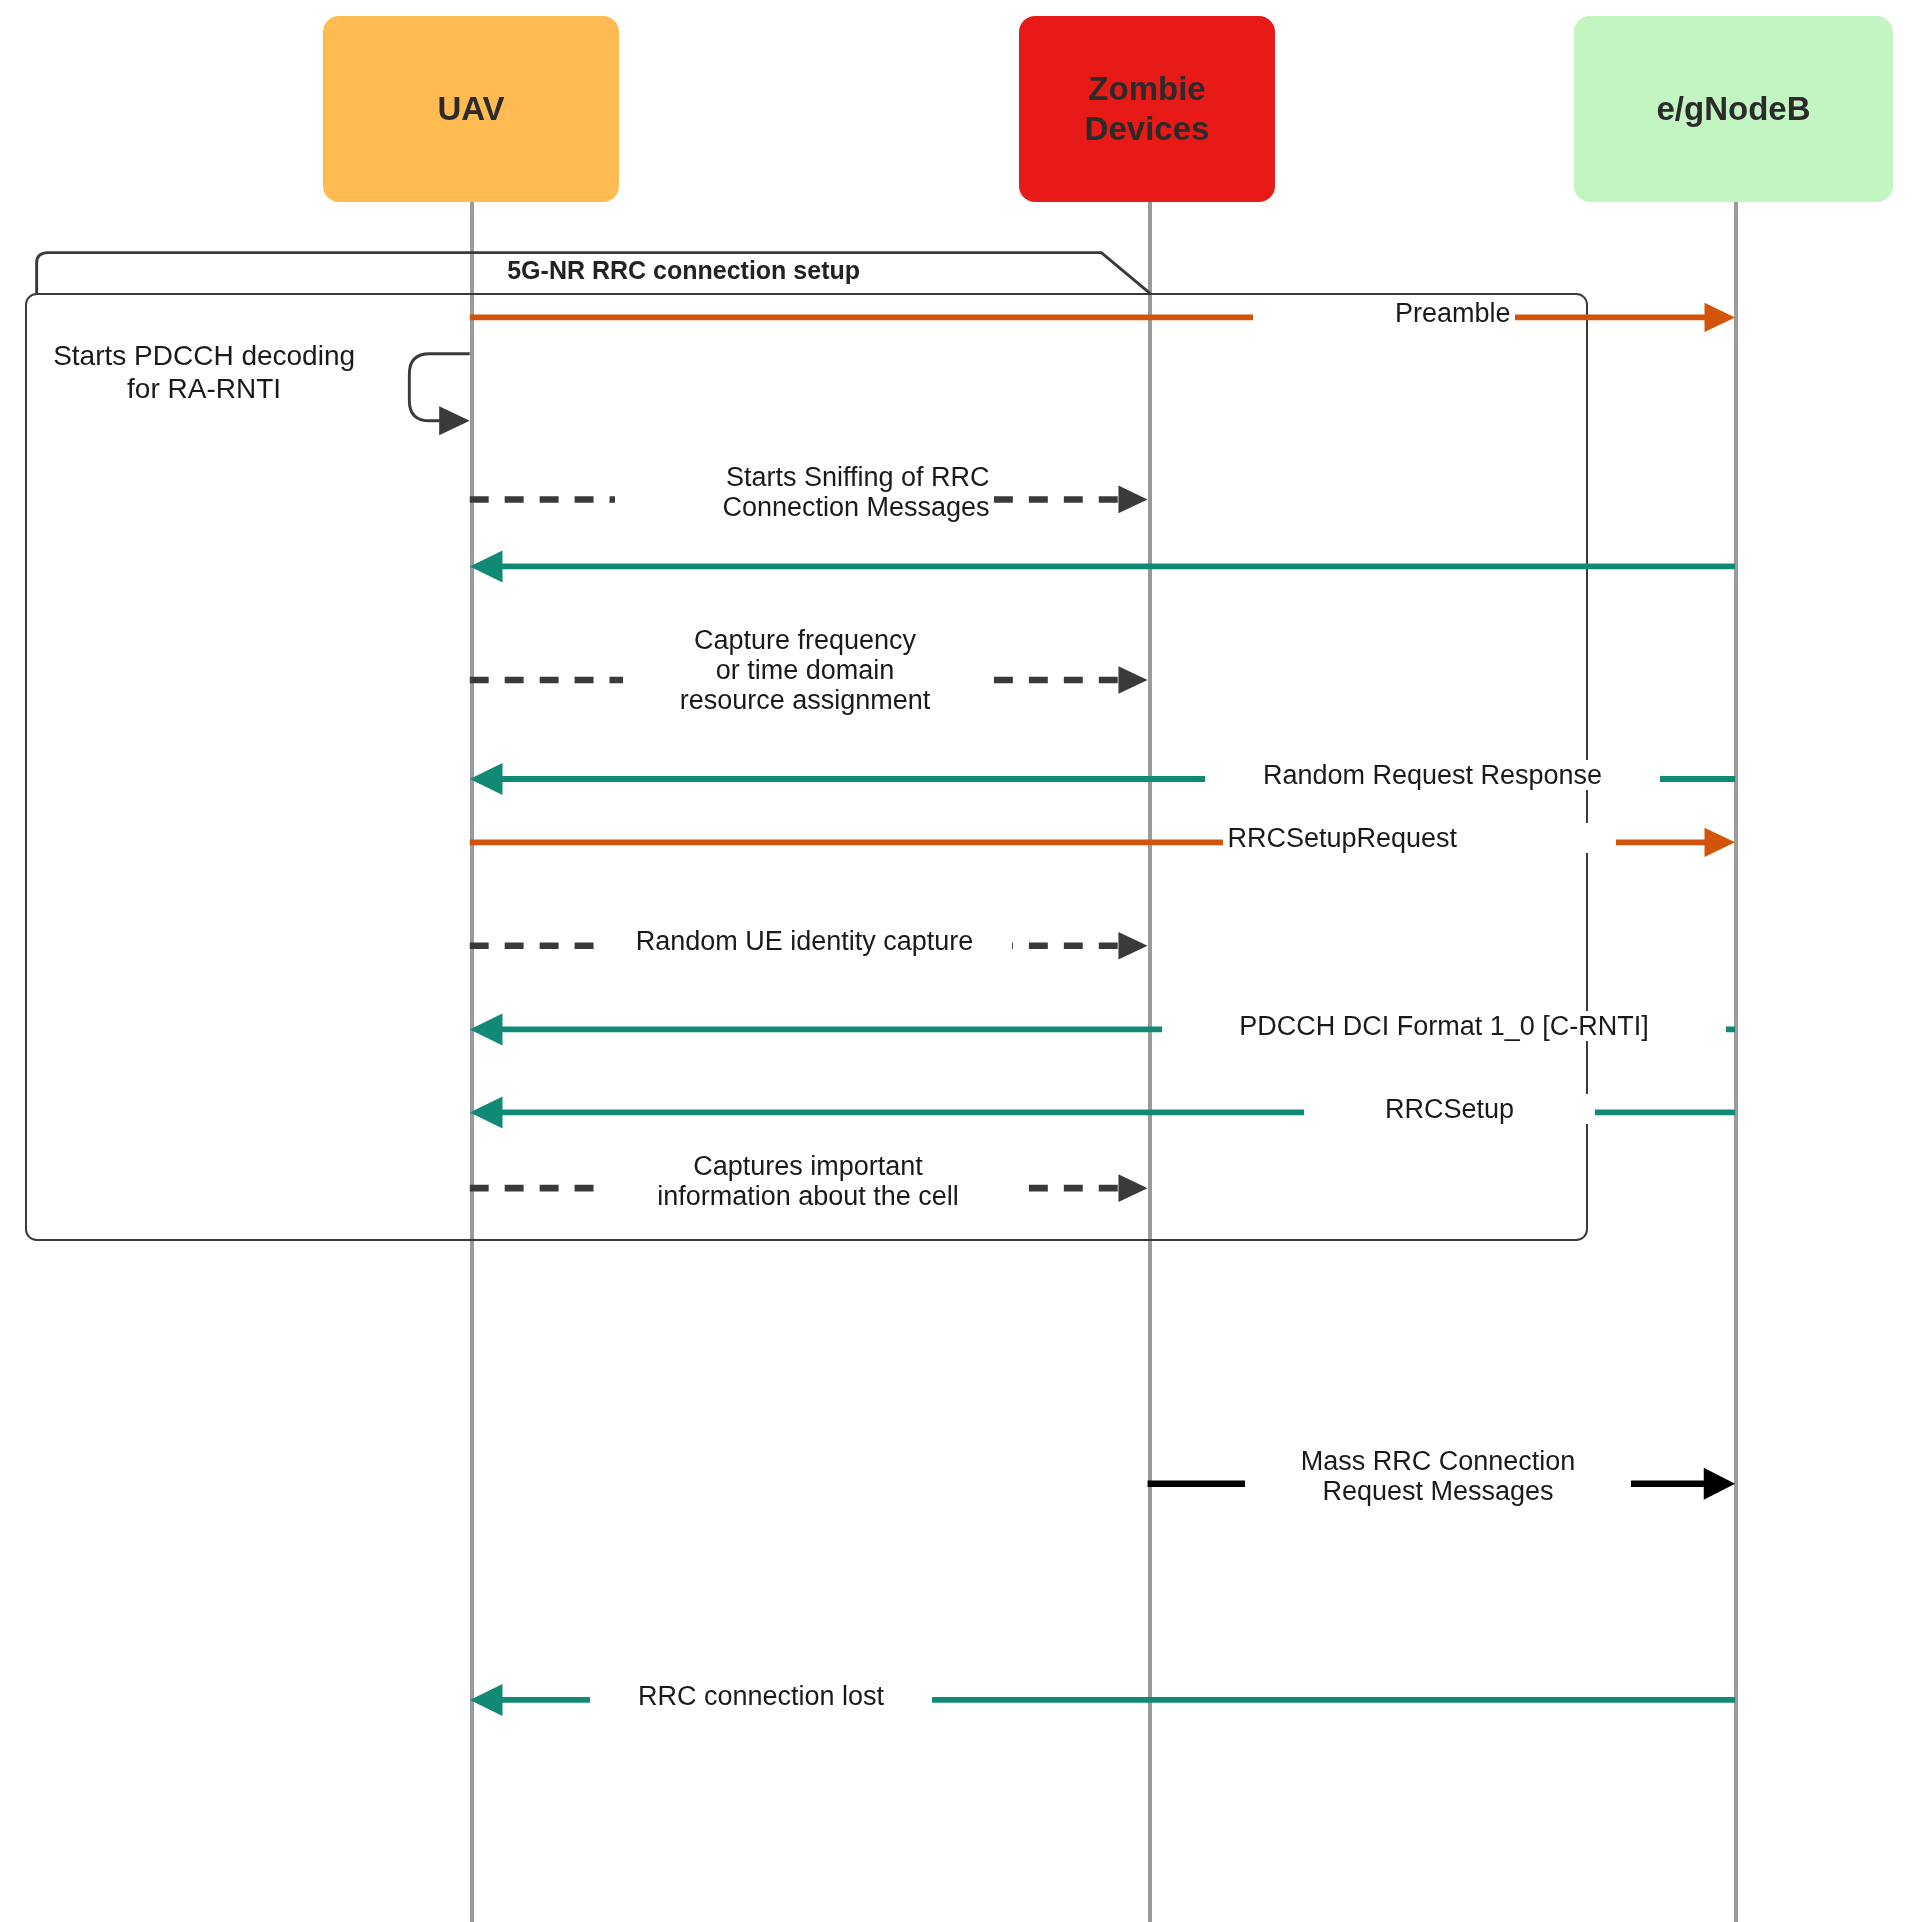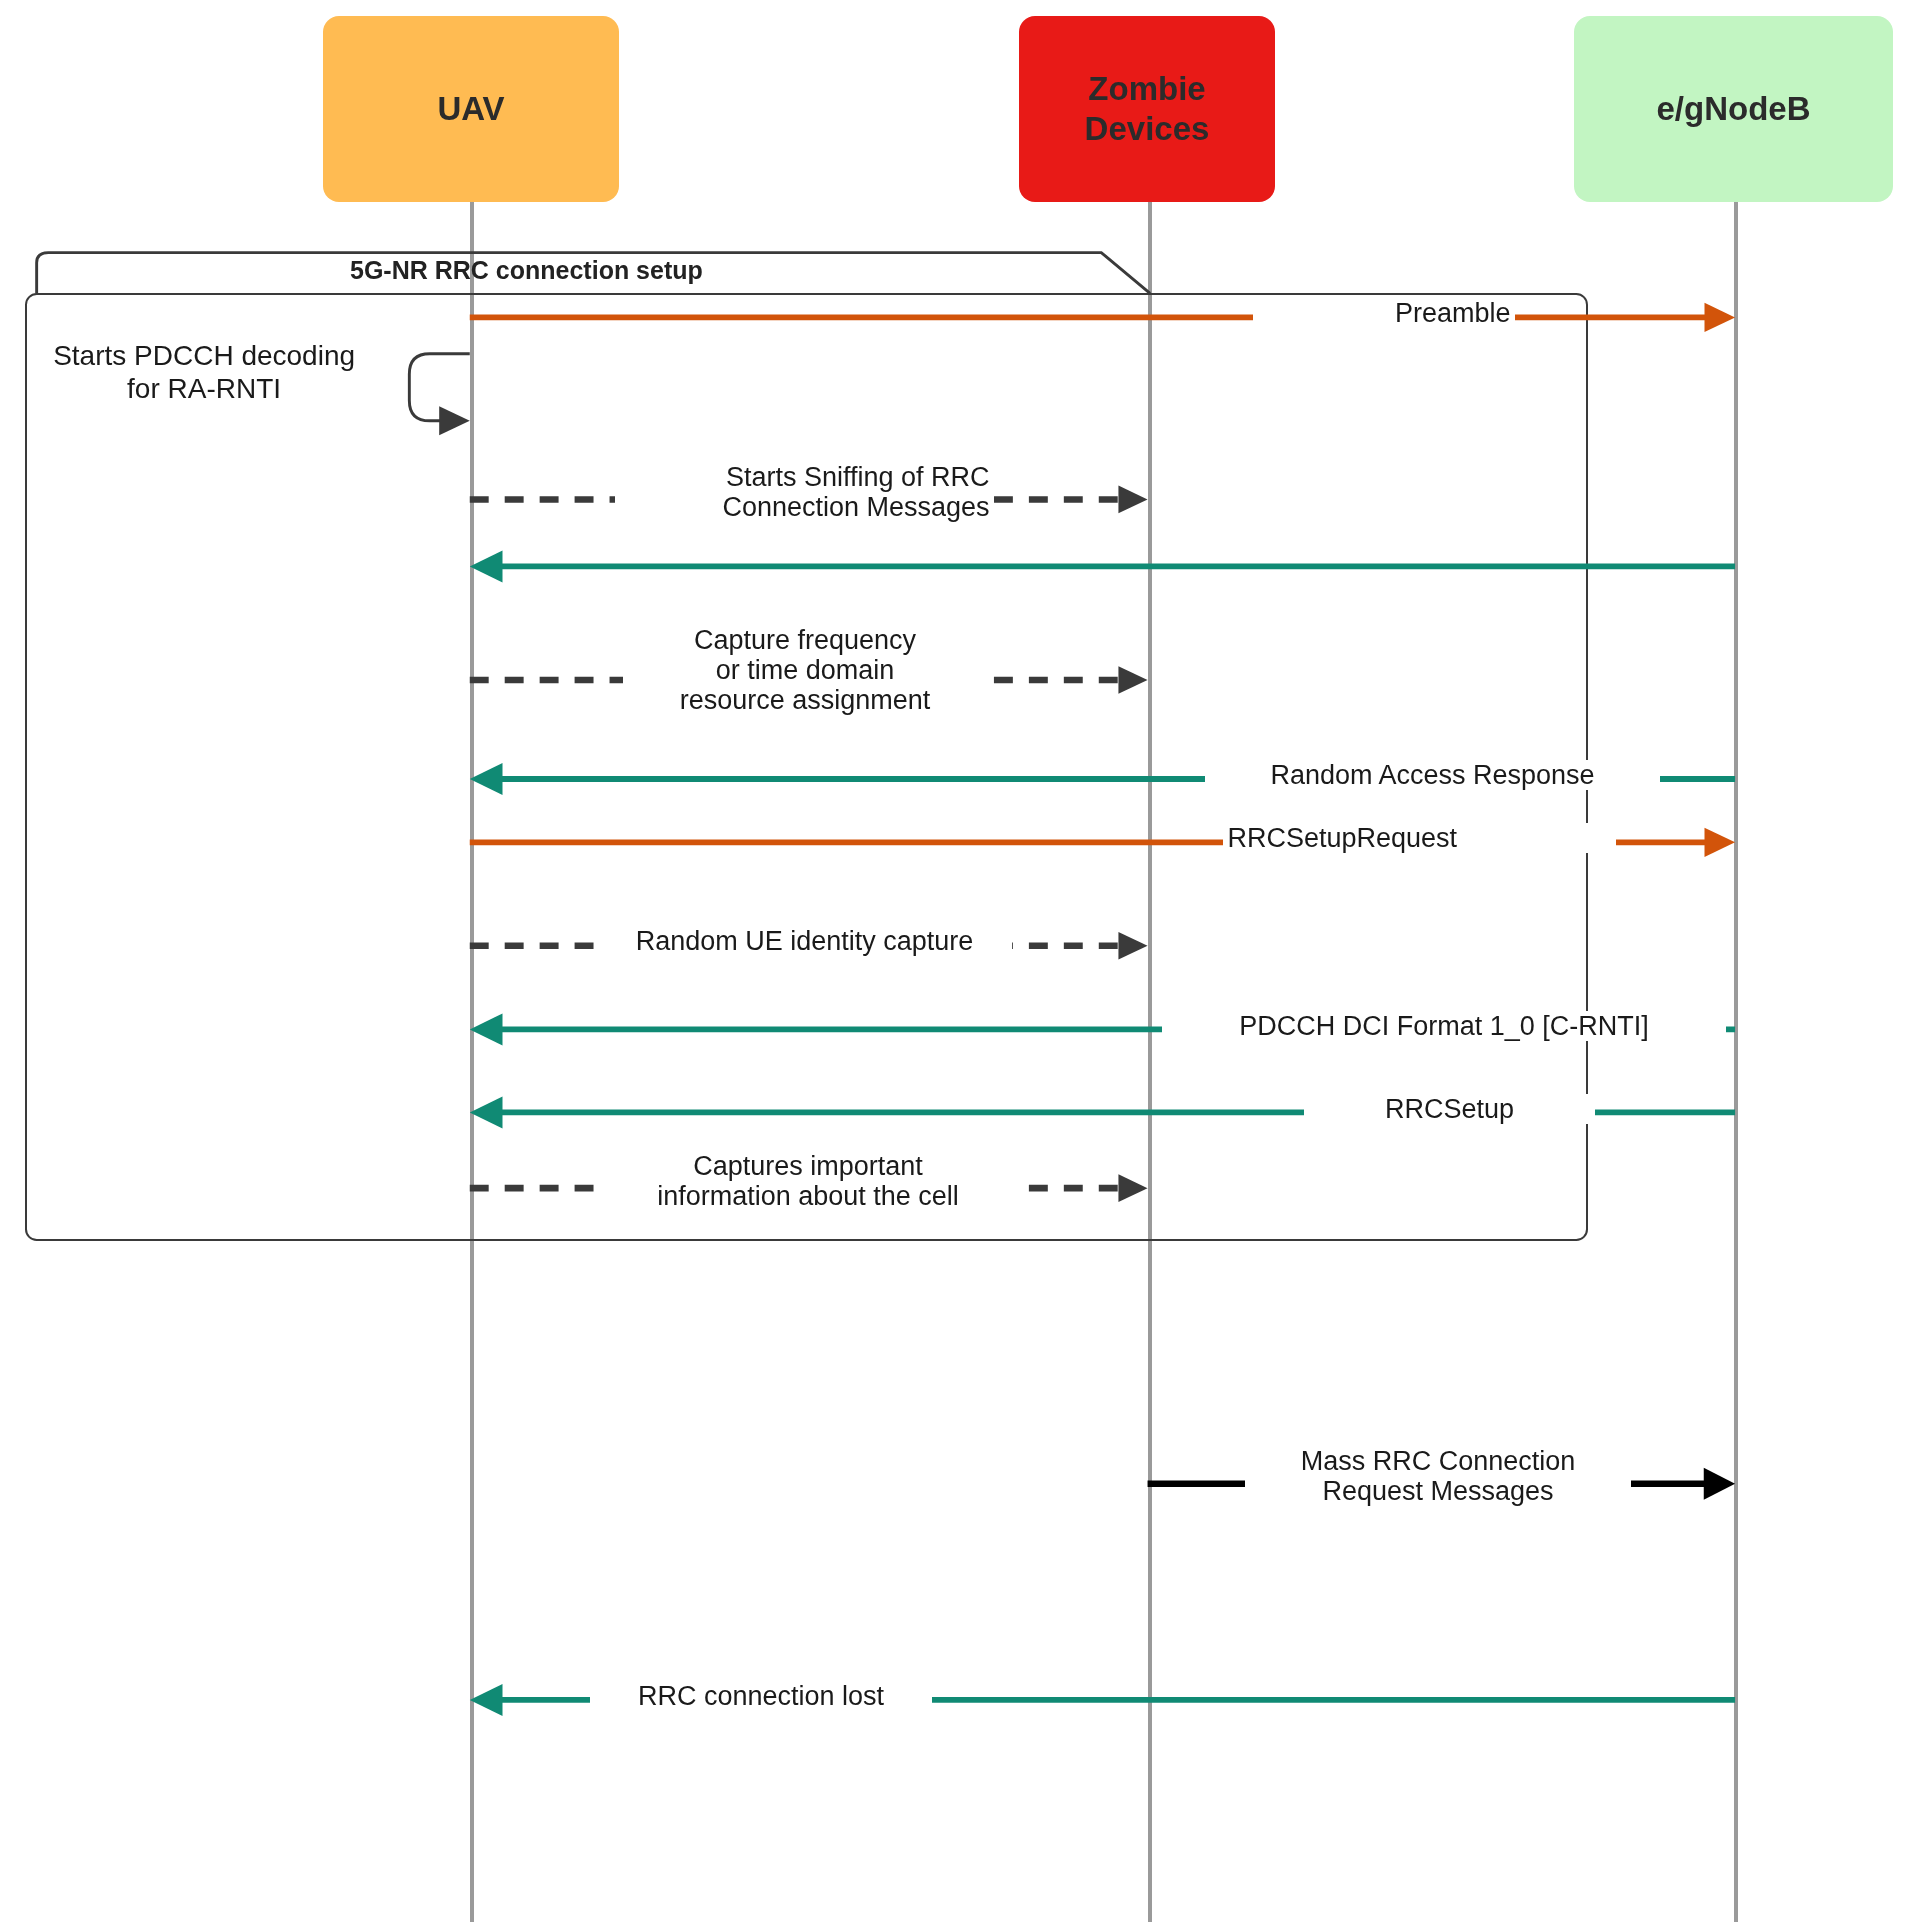--- a/index.html
+++ b/index.html
@@ -115,21 +115,21 @@
     <span>e/gNodeB</span>
   </div>
 
   <div class="frag-box" style="left:25px; top:293px; width:1563px; height:948px;"></div>
 
   <div class="frag-tab" style="left:25px; top:251px; width:1136px; height:44px;">
     <svg width="1136" height="44" viewBox="0 0 1560 60">
       <path d="M 16 58 L 16 16 Q 16 2 32 2 L 1478 2 L 1545 58" fill="none" stroke="#3a3a3a" stroke-width="4"></path>
     </svg>
   </div>
-  <div class="frag-tab-label" style="left:350px; top:256px; width:510px; text-align:left;">5G-NR RRC connection setup</div>
+  <div class="frag-tab-label" style="left:350px; top:256px; width:510px; text-align:right;">5G-NR RRC connection setup</div>
 
   <div class="msg" style="left:0; top:0;">
     <svg class="msg-line" width="1926" height="1922" style="pointer-events:none;" viewBox="0 0 2645 2640">
       <line x1="645" y1="436" x2="2360" y2="436" stroke="#D2540A" stroke-width="8"></line>
       <polygon points="2383,436 2341,416 2341,456" fill="#D2540A"></polygon>
     </svg>
   </div>
   <div class="msg-label" style="left:1253px; top:298px; width:262px; text-align:right;">Preamble</div>
 
   <div class="selfloop" style="left:0; top:0;">
@@ -166,21 +166,21 @@
   <div class="msg-label" style="left:623px; top:625px; width:364px; text-align:center;">Capture frequency
 or time domain
 resource assignment</div>
 
   <div class="msg" style="left:0; top:0;">
     <svg class="msg-line" width="1926" height="1922" style="pointer-events:none;" viewBox="0 0 2645 2640">
       <line x1="665" y1="1070" x2="2383" y2="1070" stroke="#108A74" stroke-width="8"></line>
       <polygon points="645,1070 690,1048 690,1092" fill="#108A74"></polygon>
     </svg>
   </div>
-  <div class="msg-label" style="left:1205px; top:760px; width:455px; text-align:center;">Random Access Response</div>
+  <div class="msg-label" style="left:1205px; top:760px; width:455px; text-align:center;">Random Request Response</div>
 
   <div class="msg" style="left:0; top:0;">
     <svg class="msg-line" width="1926" height="1922" style="pointer-events:none;" viewBox="0 0 2645 2640">
       <line x1="645" y1="1157" x2="2360" y2="1157" stroke="#D2540A" stroke-width="8"></line>
       <polygon points="2383,1157 2341,1137 2341,1177" fill="#D2540A"></polygon>
     </svg>
   </div>
   <div class="msg-label" style="left:1223px; top:823px; width:393px; text-align:left;">RRCSetupRequest</div>
 
   <div class="msg" style="left:0; top:0;">

